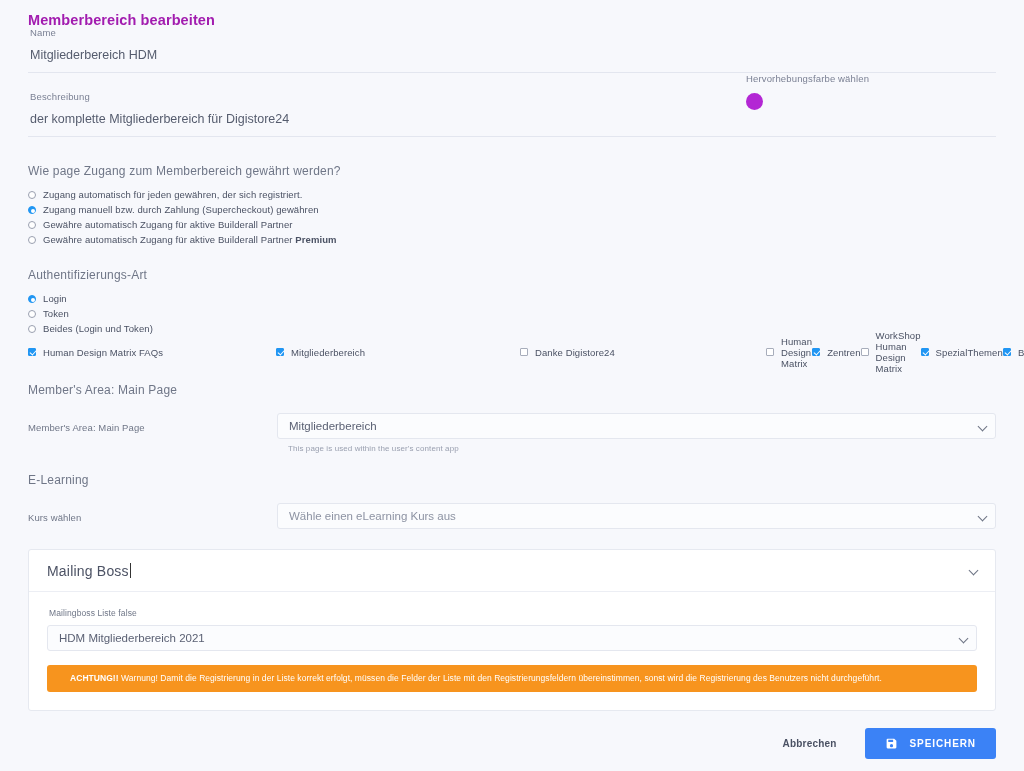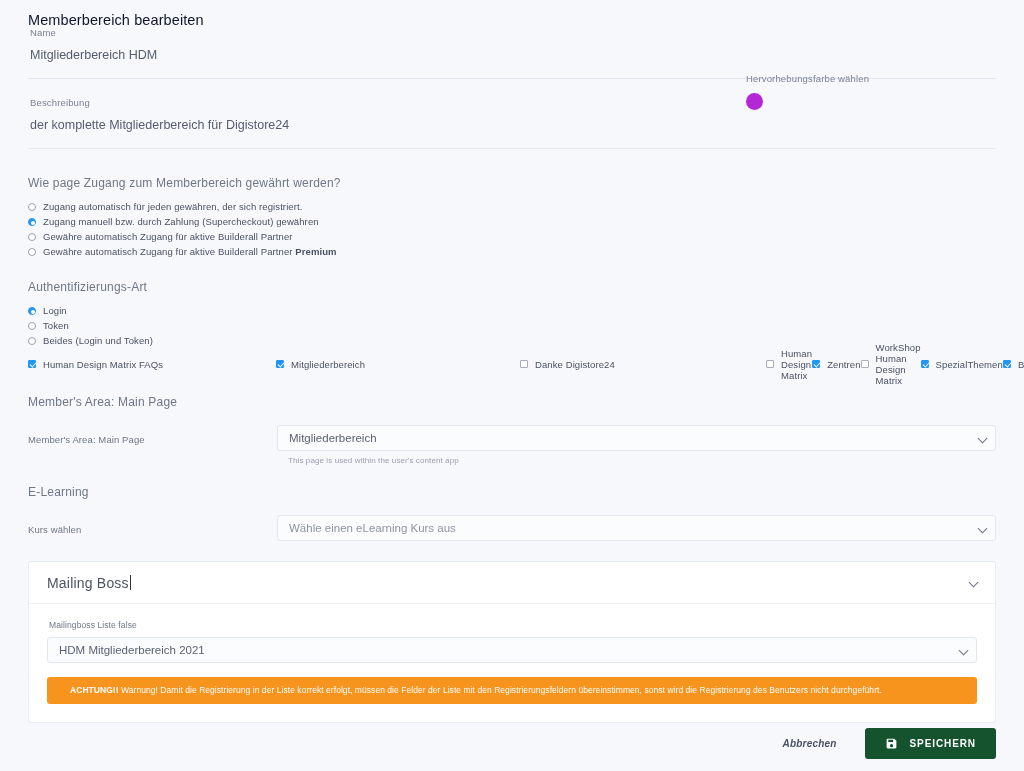--- a/index.html
+++ b/index.html
@@ -12,40 +12,40 @@
     color: #3c4257;
     overflow: hidden;
     position: relative;
   }
 
   .page-title {
     position: absolute;
     left: 28px;
     top: 12px;
     font-size: 14.5px;
-    font-weight: normal;
-    color: #0f172a;
+    font-weight: bold;
+    color: #a21caf;
     letter-spacing: 0.1px;
   }
 
   .content { position: absolute; left: 0; top: 27px; width: 1024px; }
 
   
   .field { position: relative; margin: 0 28px; }
   .field-label {
     font-size: 9.5px;
     color: #7b8194;
     padding-left: 2px;
     margin-bottom: 7px;
     letter-spacing: 0.15px;
   }
   .field-input {
     font-size: 12.5px;
     color: #555c6e;
-    padding: 0 0 16px 2px;
+    padding: 0 0 10px 2px;
     border: none;
     border-bottom: 1px solid #e3e6ef;
     width: 100%;
     background: transparent;
     outline: none;
     font-family: "Liberation Sans", sans-serif;
   }
 
   .color-block { position: absolute; right: 28px; top: 46px; width: 250px; }
   .color-label { font-size: 9.5px; color: #7b8194; letter-spacing: 0.15px; }
@@ -230,24 +230,23 @@
   .btn-cancel {
     font-size: 10px;
     font-weight: bold;
     color: #4a5163;
     letter-spacing: 0.2px;
     margin-right: 22px;
     cursor: pointer;
     background: none;
     border: none;
     font-family: "Liberation Sans", sans-serif;
-    font-style: italic;
   }
   .btn-save {
-    background: #14532d;
+    background: #3b82f6;
     color: #fff;
     border: none;
     border-radius: 3px;
     height: 31px;
     padding: 0 20px;
     display: flex;
     align-items: center;
     font-size: 10px;
     font-weight: bold;
     letter-spacing: 0.9px;

